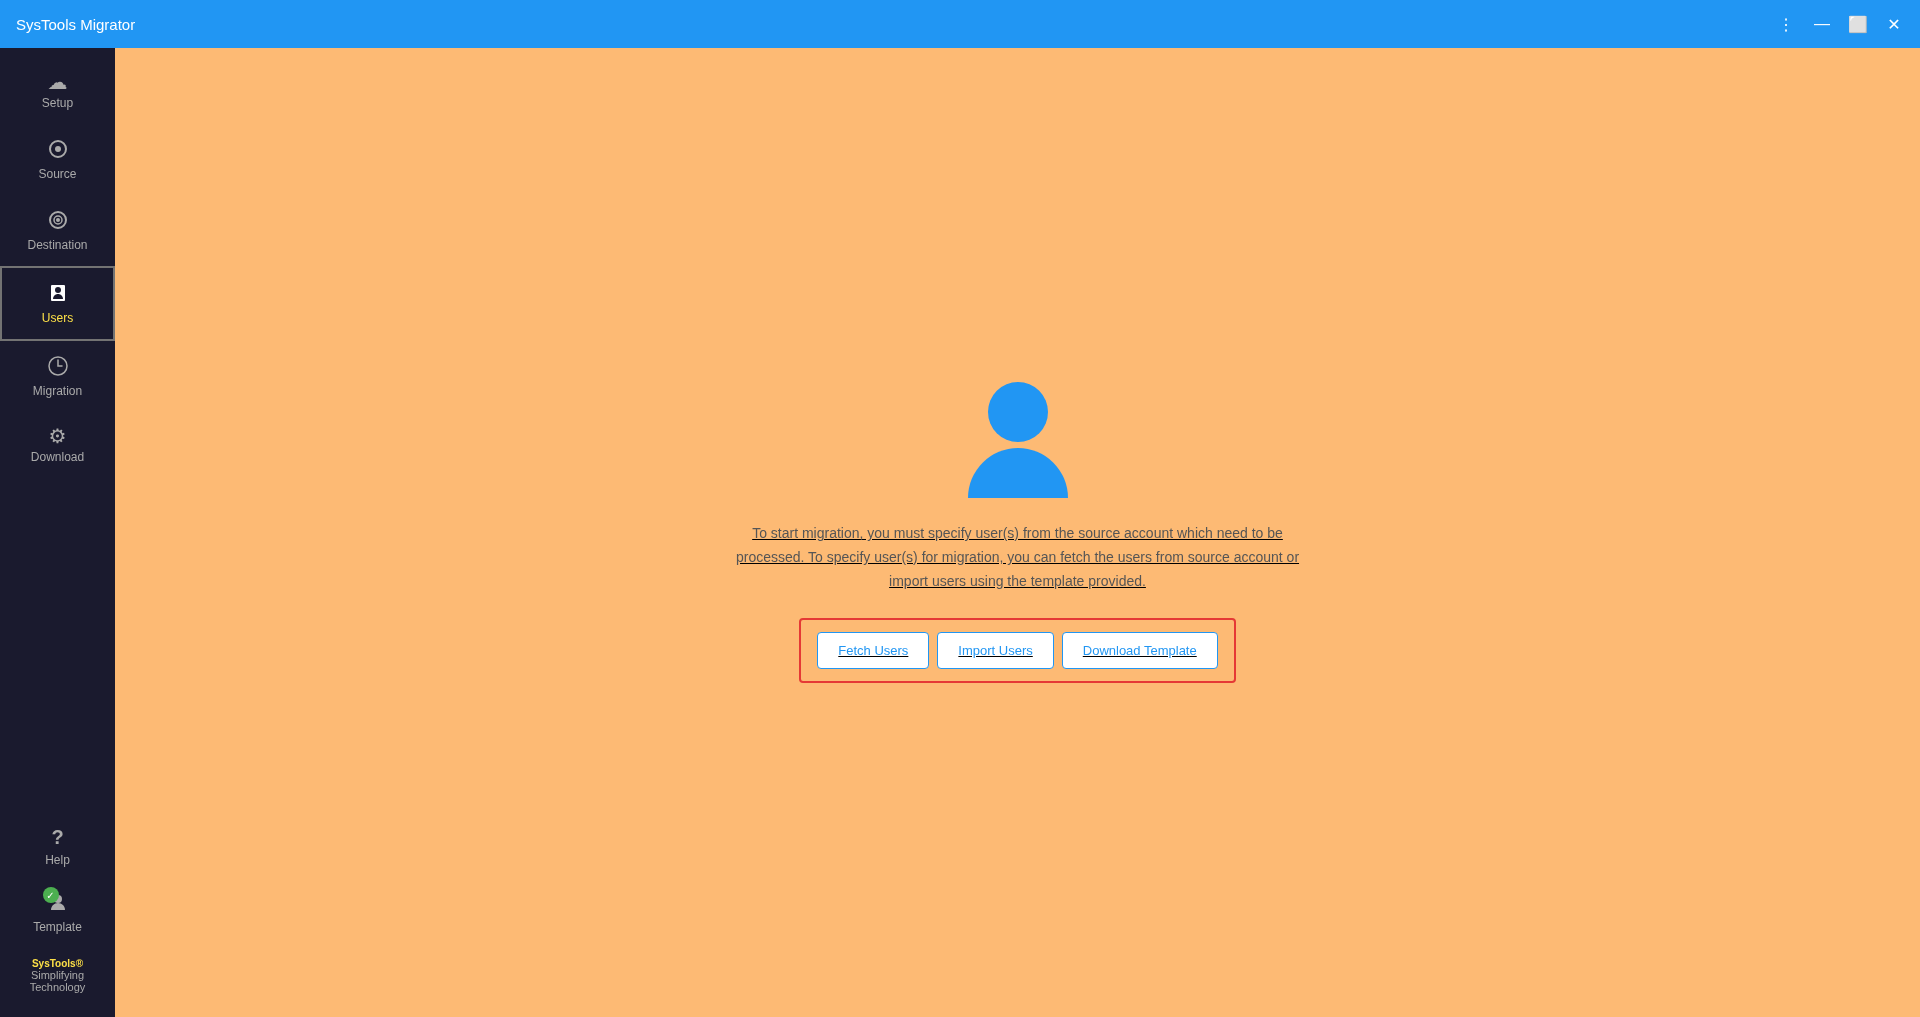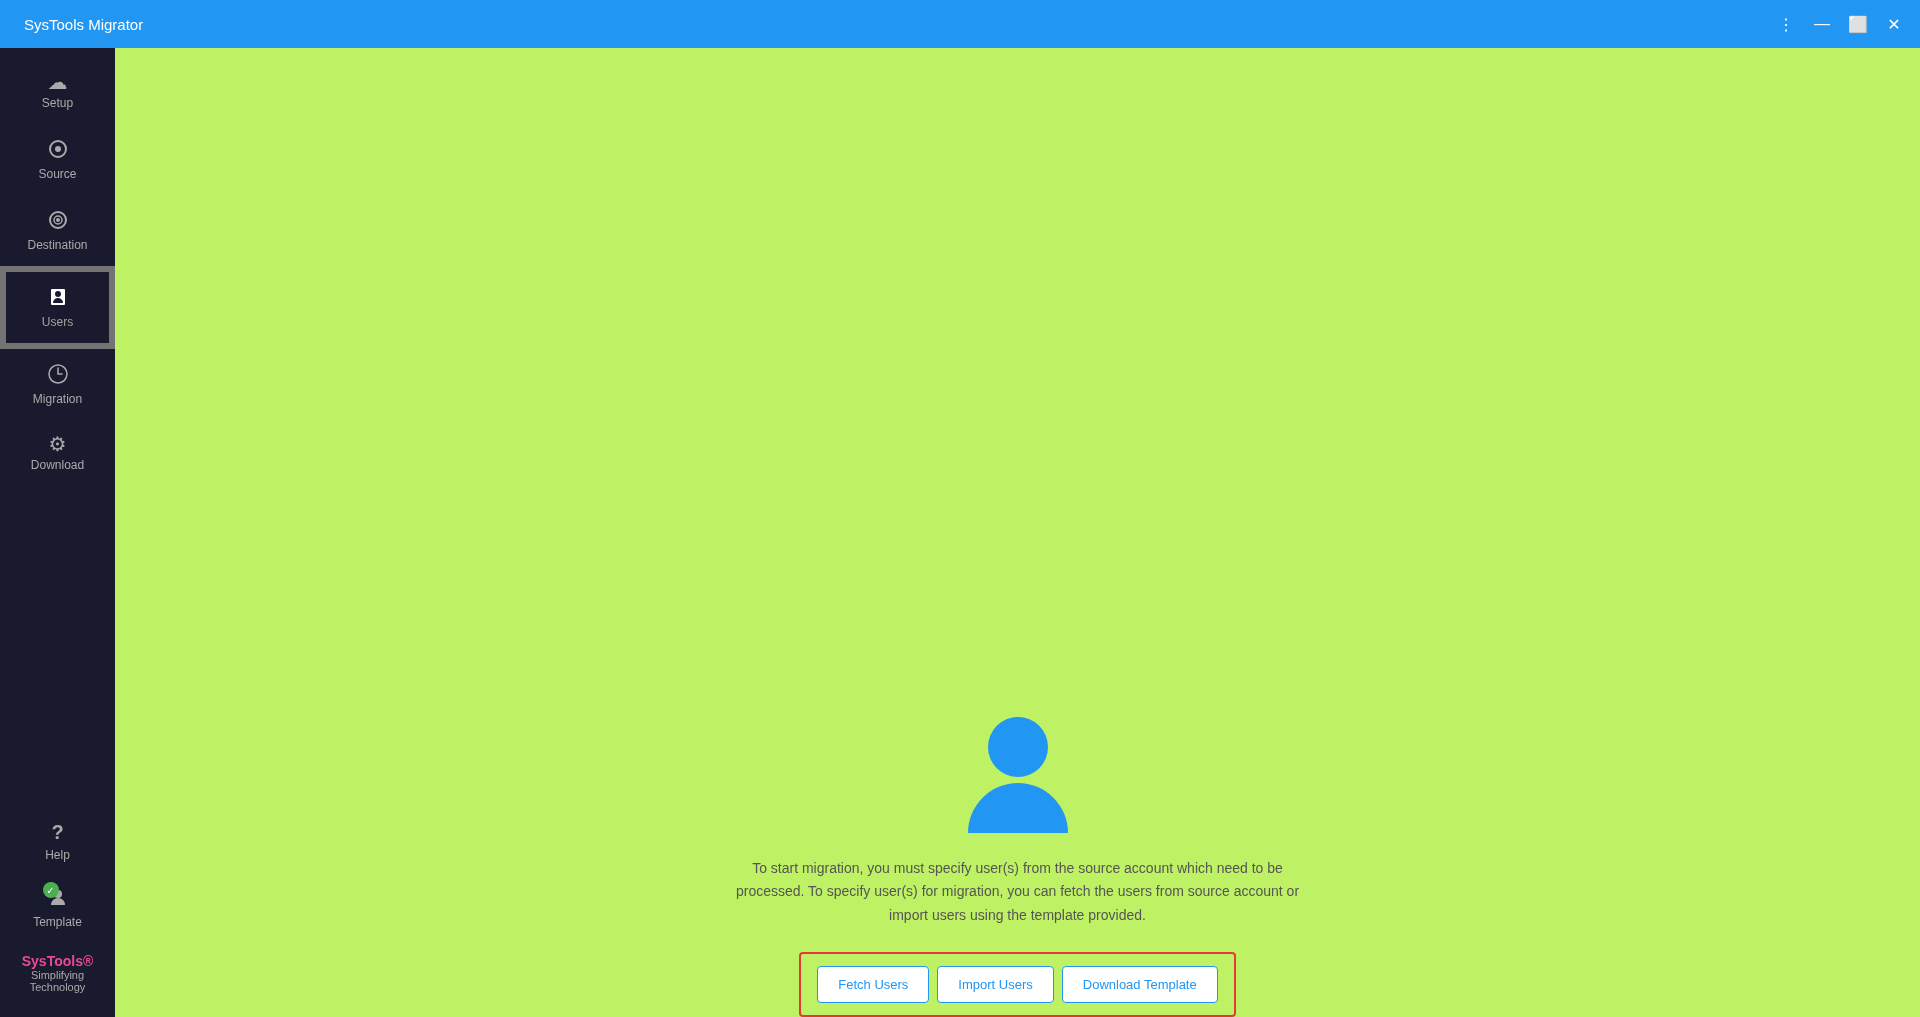--- a/index.html
+++ b/index.html
@@ -12,21 +12,20 @@
       display: flex;
       align-items: center;
       justify-content: space-between;
       padding: 0 16px;
       flex-shrink: 0;
     }
     .title-bar-title {
       color: white;
       font-size: 15px;
       font-weight: 500;
-      margin-left: 8px;
     }
     .title-bar-controls {
       display: flex;
       align-items: center;
       gap: 16px;
     }
     .title-bar-btn {
       color: white;
       font-size: 16px;
       cursor: pointer;
@@ -62,22 +61,22 @@
       flex-direction: column;
       align-items: center;
       padding: 14px 8px;
       cursor: pointer;
       color: #aaa;
       font-size: 12px;
       gap: 4px;
       position: relative;
     }
     .sidebar-item.active {
-      color: #a3a3a3;
-      border: 6px solid #737373;
+      color: #fde047;
+      border: 2px solid #737373;
     }
     .sidebar-item .icon {
       font-size: 20px;
       line-height: 1;
     }
     .sidebar-bottom {
       margin-top: auto;
       width: 100%;
       display: flex;
       flex-direction: column;
@@ -123,36 +122,37 @@
       align-items: center;
       justify-content: center;
       color: white;
       font-size: 10px;
     }
     .brand-logo {
       padding: 14px 8px;
       text-align: center;
     }
     .brand-logo .brand-name {
-      color: #ec4899;
-      font-size: 14px;
+      color: #fde047;
+      font-size: 10px;
       font-weight: bold;
     }
     .brand-logo .brand-tagline {
       color: #aaa;
       font-size: 11px;
     }
 
     
     .content {
       flex: 1;
-      background: #bef264;
-      display: flex;
-      align-items: flex-end;
+      background: #fdba74;
+      display: flex;
+      align-items: center;
       justify-content: center;
+      text-decoration: underline;
     }
     .users-panel {
       display: flex;
       flex-direction: column;
       align-items: center;
       gap: 24px;
       max-width: 600px;
     }
     .user-icon-large {
       color: #2196F3;

